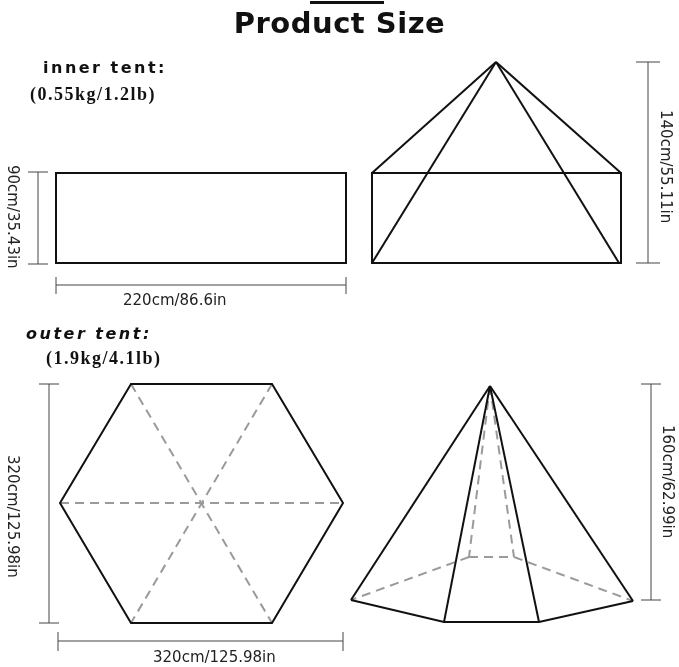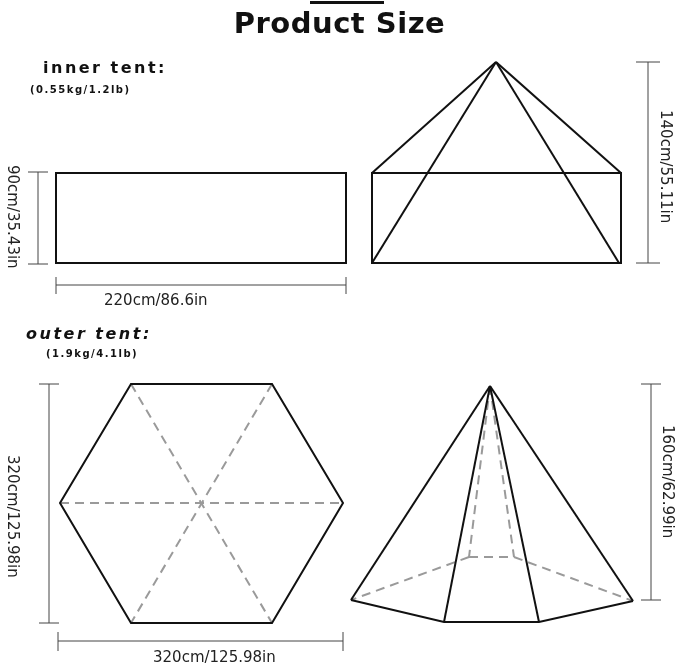--- a/index.html
+++ b/index.html
@@ -1,20 +1,20 @@
 <!DOCTYPE html>
 <html><head>
 <meta charset="utf-8">
 <style>
   html, body { margin:0; padding:0; background:#ffffff; }
   body { width:679px; height:667px; position:relative; overflow:hidden; font-family:"DejaVu Sans", sans-serif; color:#111; }
   .title-bar { position:absolute; left:310px; top:1px; width:74px; height:3px; background:#111; }
   .title { position:absolute; left:0; width:679px; top:6px; text-align:center; font-size:29px; font-weight:bold; letter-spacing:0.5px; }
   .label-main { position:absolute; font-size:16px; font-weight:bold; letter-spacing:2.5px; }
-  .label-sub { position:absolute; font-size:10px; font-weight:bold; letter-spacing:1.5px; }
+  .label-sub { position:absolute; font-size:18px; font-weight:bold; letter-spacing:1.5px;font-family:Liberation Serif, serif; }
   .dim { position:absolute; font-size:15px; color:#222; white-space:nowrap; }
   .rot { transform-origin:0 0; transform:rotate(90deg); }
   svg { position:absolute; left:0; top:0; }
 </style>
 </head>
 <body>
 
 <div class="title-bar"></div>
 <div class="title">Product Size</div>
 
@@ -76,19 +76,19 @@
     <line x1="490" y1="386" x2="444" y2="622" stroke="#111" stroke-width="2"></line>
     <line x1="490" y1="386" x2="539" y2="622" stroke="#111" stroke-width="2"></line>
     <line x1="490" y1="386" x2="633" y2="601" stroke="#111" stroke-width="2"></line>
 
     <line x1="651" y1="384" x2="651" y2="600" stroke="#444" stroke-width="1"></line>
     <line x1="641" y1="384" x2="661" y2="384" stroke="#444" stroke-width="1"></line>
     <line x1="641" y1="600" x2="661" y2="600" stroke="#444" stroke-width="1"></line>
   </g>
 </svg>
 
-<div class="dim" style="left:104px; top:291px;">220cm/86.6in</div>
+<div class="dim" style="left:123px; top:291px;">220cm/86.6in</div>
 <div class="dim rot" style="left:22px; top:165px;">90cm/35.43in</div>
 <div class="dim rot" style="left:675px; top:110px;">140cm/55.11in</div>
 
 <div class="dim" style="left:153px; top:648px;">320cm/125.98in</div>
 <div class="dim rot" style="left:22px; top:455px;">320cm/125.98in</div>
 <div class="dim rot" style="left:677px; top:425px;">160cm/62.99in</div>
 
 </body></html>

